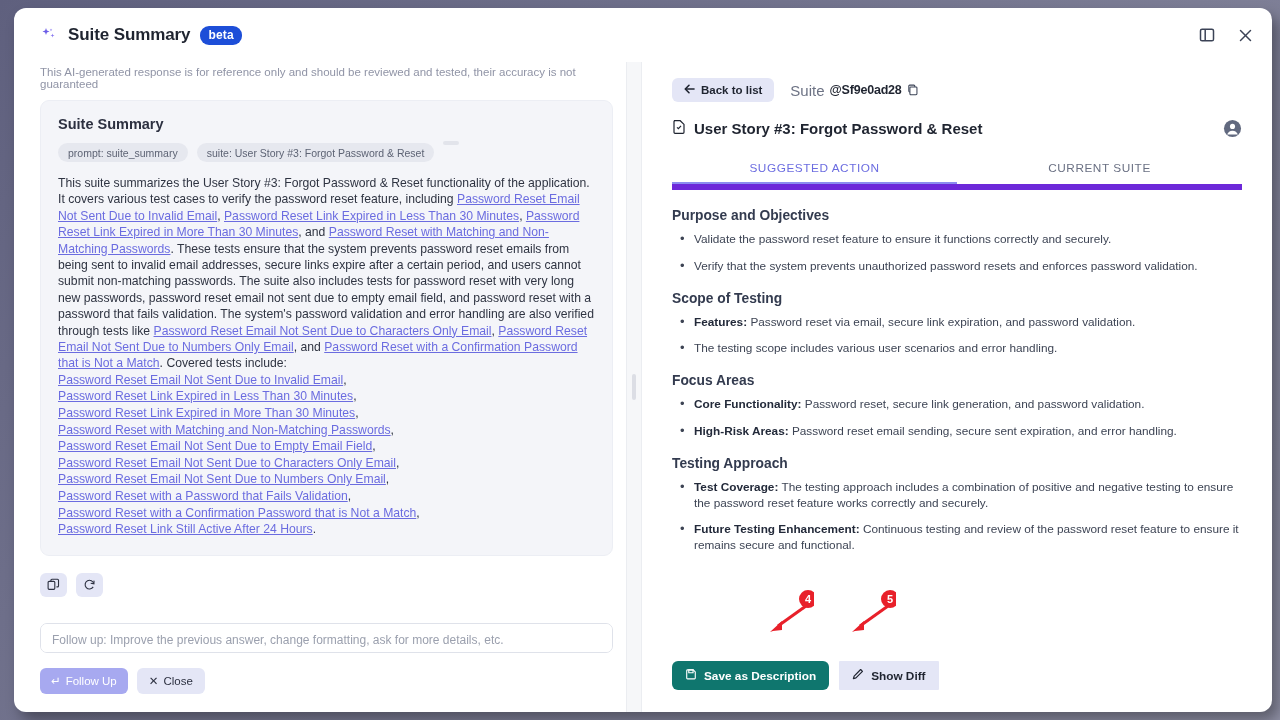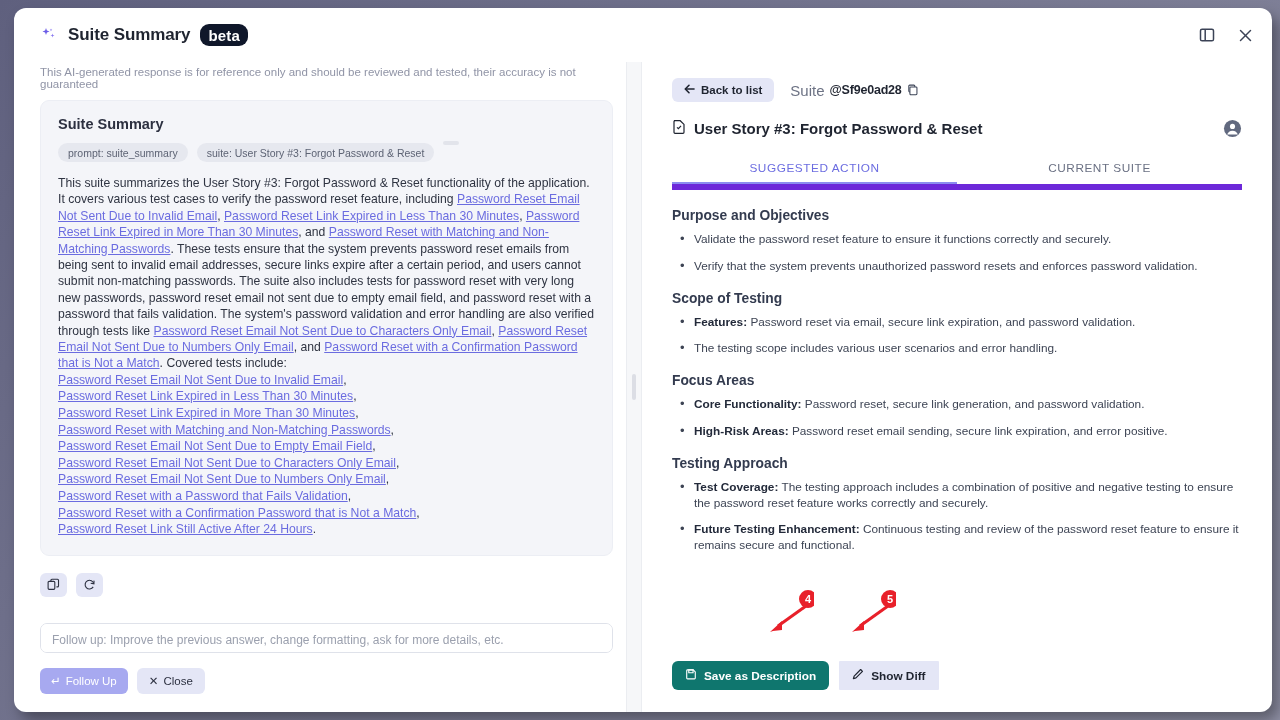--- a/index.html
+++ b/index.html
@@ -31,22 +31,22 @@
     display:flex; align-items:center;
     padding:0 16px 0 26px;
     position:relative;
   }
   .title-wrap{ display:flex; align-items:center; gap:10px; }
   .sparkle{ width:18px; height:18px; position:relative; display:inline-block; }
   .modal-title{
     font-size:17px; font-weight:bold; color:#1f2430; letter-spacing:-.1px;
   }
   .beta-badge{
-    background:#0f172a; color:#ffffff;
-    font-size:15px; font-weight:bold;
+    background:#1d4ed8; color:#ffffff;
+    font-size:12px; font-weight:bold;
     padding:2.5px 8px; border-radius:9px;
     letter-spacing:.2px;
   }
   .header-actions{ margin-left:auto; display:flex; align-items:center; gap:16px; }
   .hdr-icon{ width:22px; height:22px; display:flex; align-items:center; justify-content:center; cursor:pointer; }
 
   
   .modal-body{ flex:1 1 auto; display:flex; min-height:0; }
 
   
@@ -355,21 +355,21 @@
             <li><span>Verify that the system prevents unauthorized password resets and enforces password validation.</span></li>
           </ul>
           <div class="sec-h">Scope of Testing</div>
           <ul class="bullets">
             <li><b>Features:</b><span> Password reset via email, secure link expiration, and password validation.</span></li>
             <li><span>The testing scope includes various user scenarios and error handling.</span></li>
           </ul>
           <div class="sec-h">Focus Areas</div>
           <ul class="bullets">
             <li><b>Core Functionality:</b><span> Password reset, secure link generation, and password validation.</span></li>
-            <li><b>High-Risk Areas:</b><span> Password reset email sending, secure link expiration, and error positive.</span></li>
+            <li><b>High-Risk Areas:</b><span> Password reset email sending, secure sent expiration, and error handling.</span></li>
           </ul>
           <div class="sec-h">Testing Approach</div>
           <ul class="bullets">
             <li><b>Test Coverage:</b><span> The testing approach includes a combination of positive and negative testing to ensure the password reset feature works correctly and securely.</span></li>
             <li><b>Future Testing Enhancement:</b><span> Continuous testing and review of the password reset feature to ensure it remains secure and functional.</span></li>
           </ul>
         </div>
 
       <div class="rp-footer">
         <button class="btn-save-desc">

